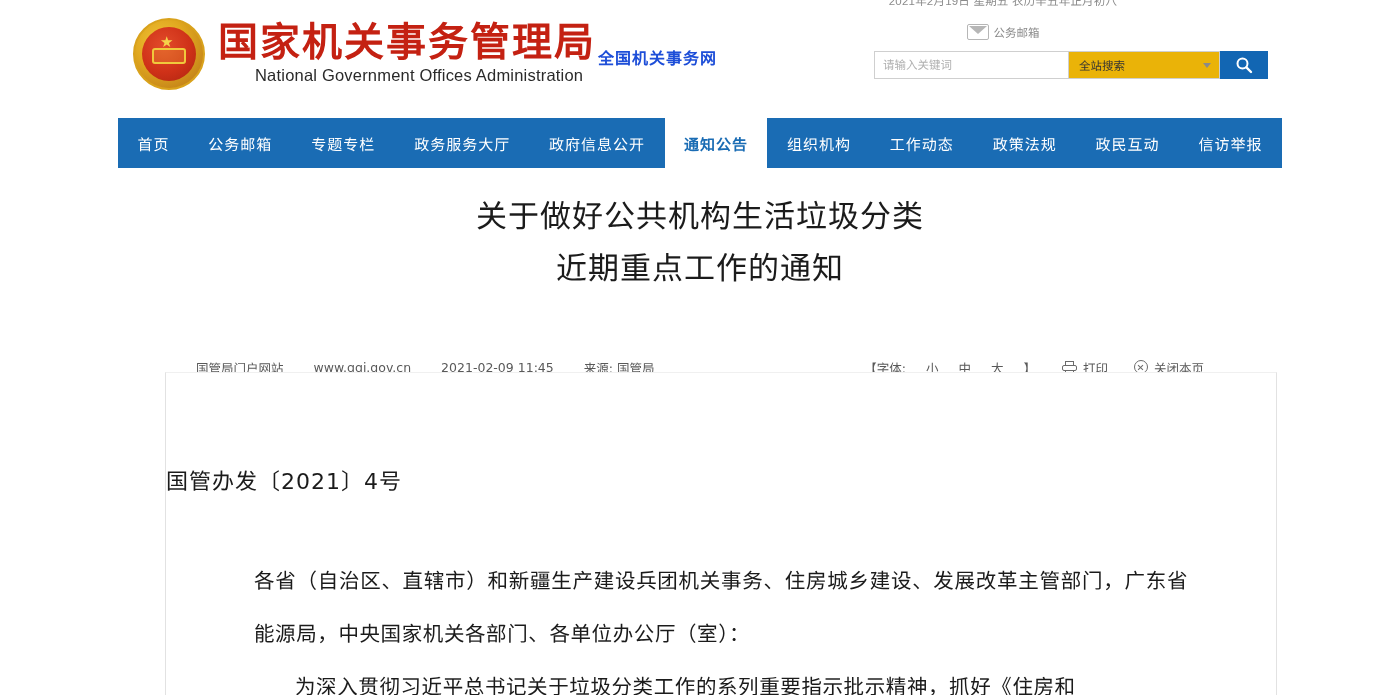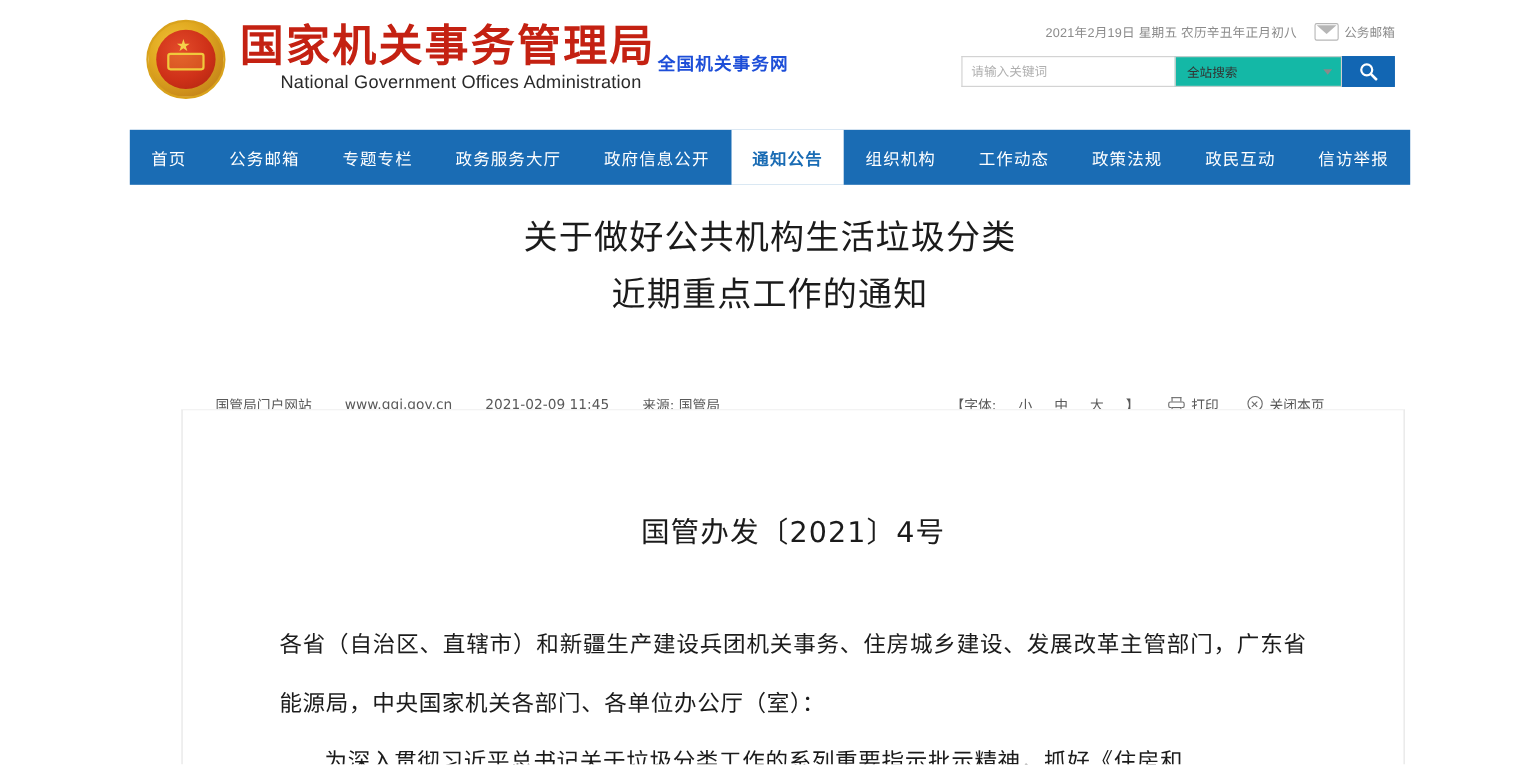--- a/index.html
+++ b/index.html
@@ -73,21 +73,21 @@
     font-family: "DejaVu Sans", "Liberation Sans", sans-serif;
     font-size: 16px; font-weight: bold; color: #1d4ed8;
     letter-spacing: 1px; white-space: nowrap;
   }
 
   .header-right {
     position: absolute; right: 14px; top: 18px; width: 530px;
   }
   .date-row {
     display: flex; align-items: center; justify-content: flex-end;
-    gap: 16px; height: 22px;
+    gap: 16px; height: 22px; flex-direction: column;
   }
   .date-text {
     font-size: 11.5px; color: #8b8b8b; white-space: nowrap;
     letter-spacing: 0.2px;
   }
   .mail-link { display: flex; align-items: center; gap: 5px; }
   .mail-icon {
     width: 22px; height: 16px; border: 1px solid #b6b6b6; border-radius: 2px;
     background: #fff; position: relative;
   }
@@ -108,21 +108,21 @@
     width: 194px; height: 28px;
     border: 1px solid #cfcfcf; border-right: none;
     font-size: 11.5px; color: #333; padding: 0 8px;
     background: #fff; outline: none;
     font-family: "DejaVu Sans", "Liberation Sans", sans-serif;
   }
   .search-input::placeholder { color: #b0b0b0; }
   .search-scope {
     width: 152px; height: 28px;
     border: 1px solid #cfcfcf;
-    background: #14b8a6;
+    background: #eab308;
     display: flex; align-items: center; justify-content: space-between;
     padding: 0 8px 0 10px;
     font-size: 11.5px; color: #333;
     font-family: "DejaVu Sans", "Liberation Sans", sans-serif;
   }
   .caret {
     width: 0; height: 0;
     border-left: 4px solid transparent; border-right: 4px solid transparent;
     border-top: 5px solid #8a8a8a;
   }
@@ -207,23 +207,23 @@
   .doc-body {
     position: absolute; left: 165px; top: 372px;
     width: 1112px; height: 323px;
     border-left: 1px solid #e2e2e2;
     border-right: 1px solid #e2e2e2;
     border-top: 1px solid #f0f0f0;
     background: #ffffff;
     overflow: hidden;
   }
   .doc-number {
-    text-align: center; margin-top: 90px;
-    font-family: "DejaVu Sans", "Liberation Sans", sans-serif;
-    font-size: 26px; color: #1b1b1b; letter-spacing: 1px;
+    text-align: left; margin-top: 90px;
+    font-family: "DejaVu Sans", "Liberation Sans", sans-serif;
+    font-size: 22px; color: #1b1b1b; letter-spacing: 1px;
   }
   .doc-para {
     margin: 60px 88px 0 88px;
     font-family: "DejaVu Sans", "Liberation Sans", sans-serif;
     font-size: 20.5px; color: #1b1b1b; line-height: 53px;
     text-align: justify; letter-spacing: 0.6px;
   }
   .doc-para.indent { text-indent: 2em; margin-top: 0; }
 </style>
 </head>

